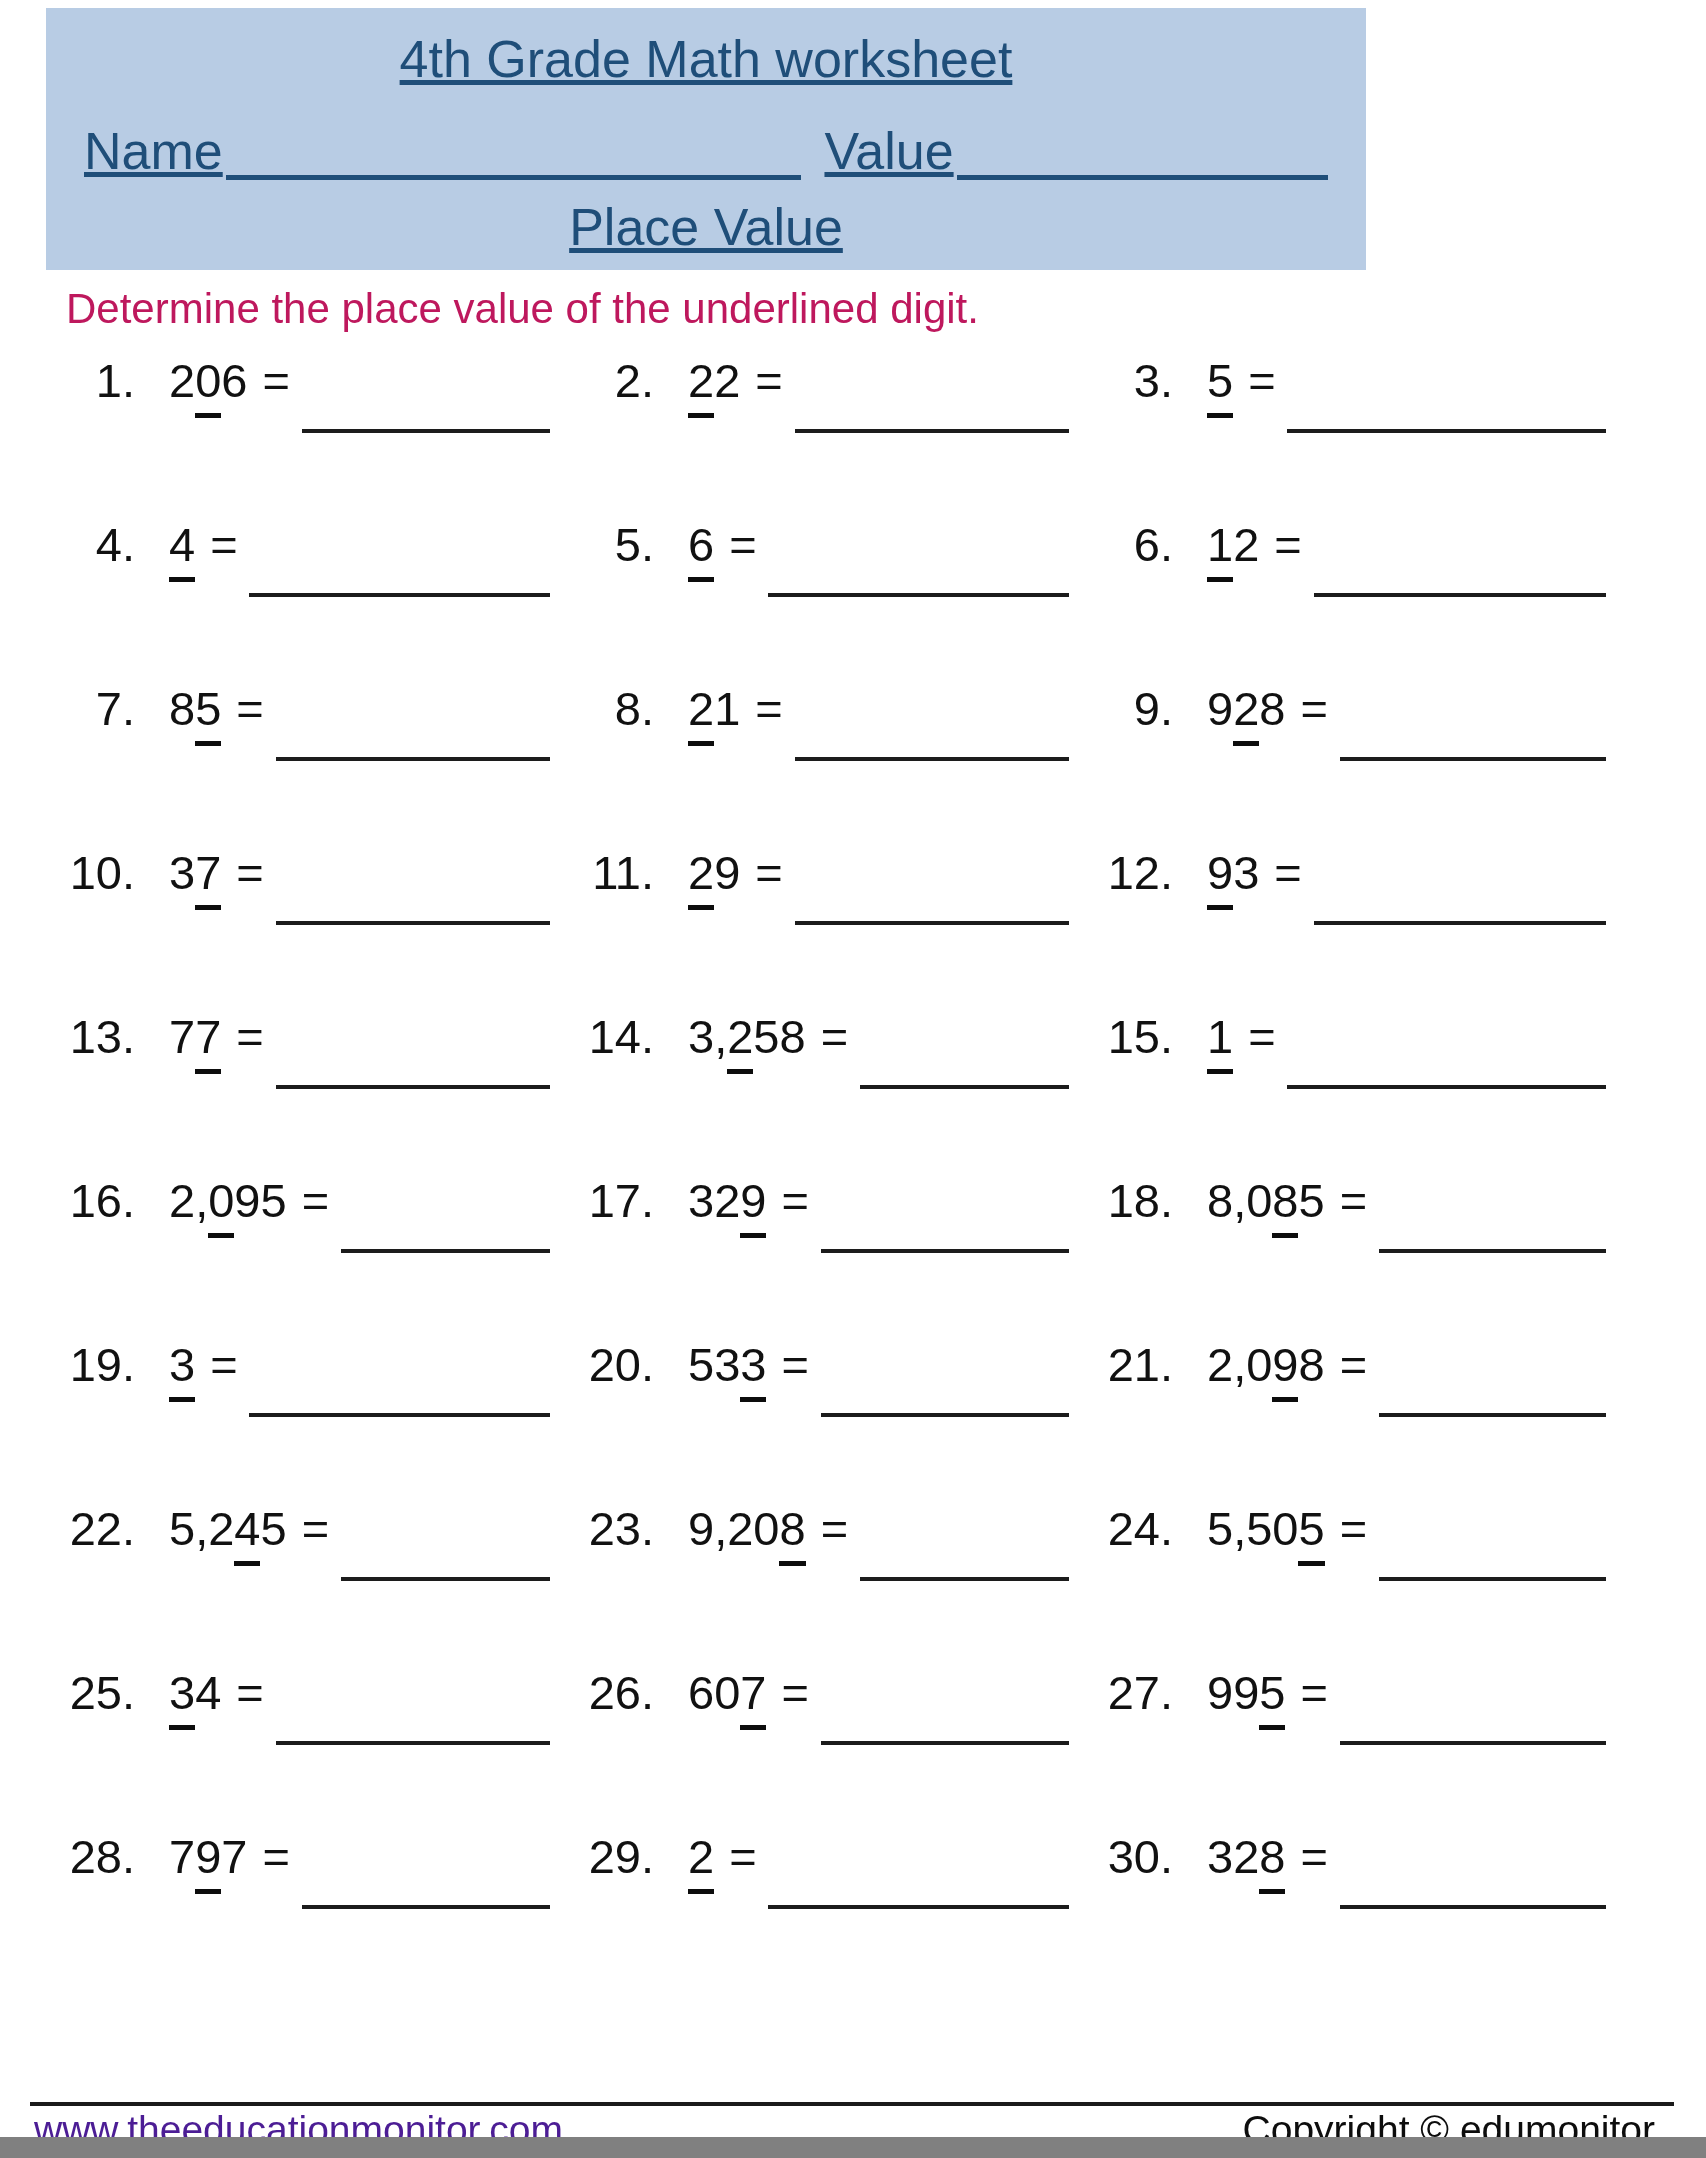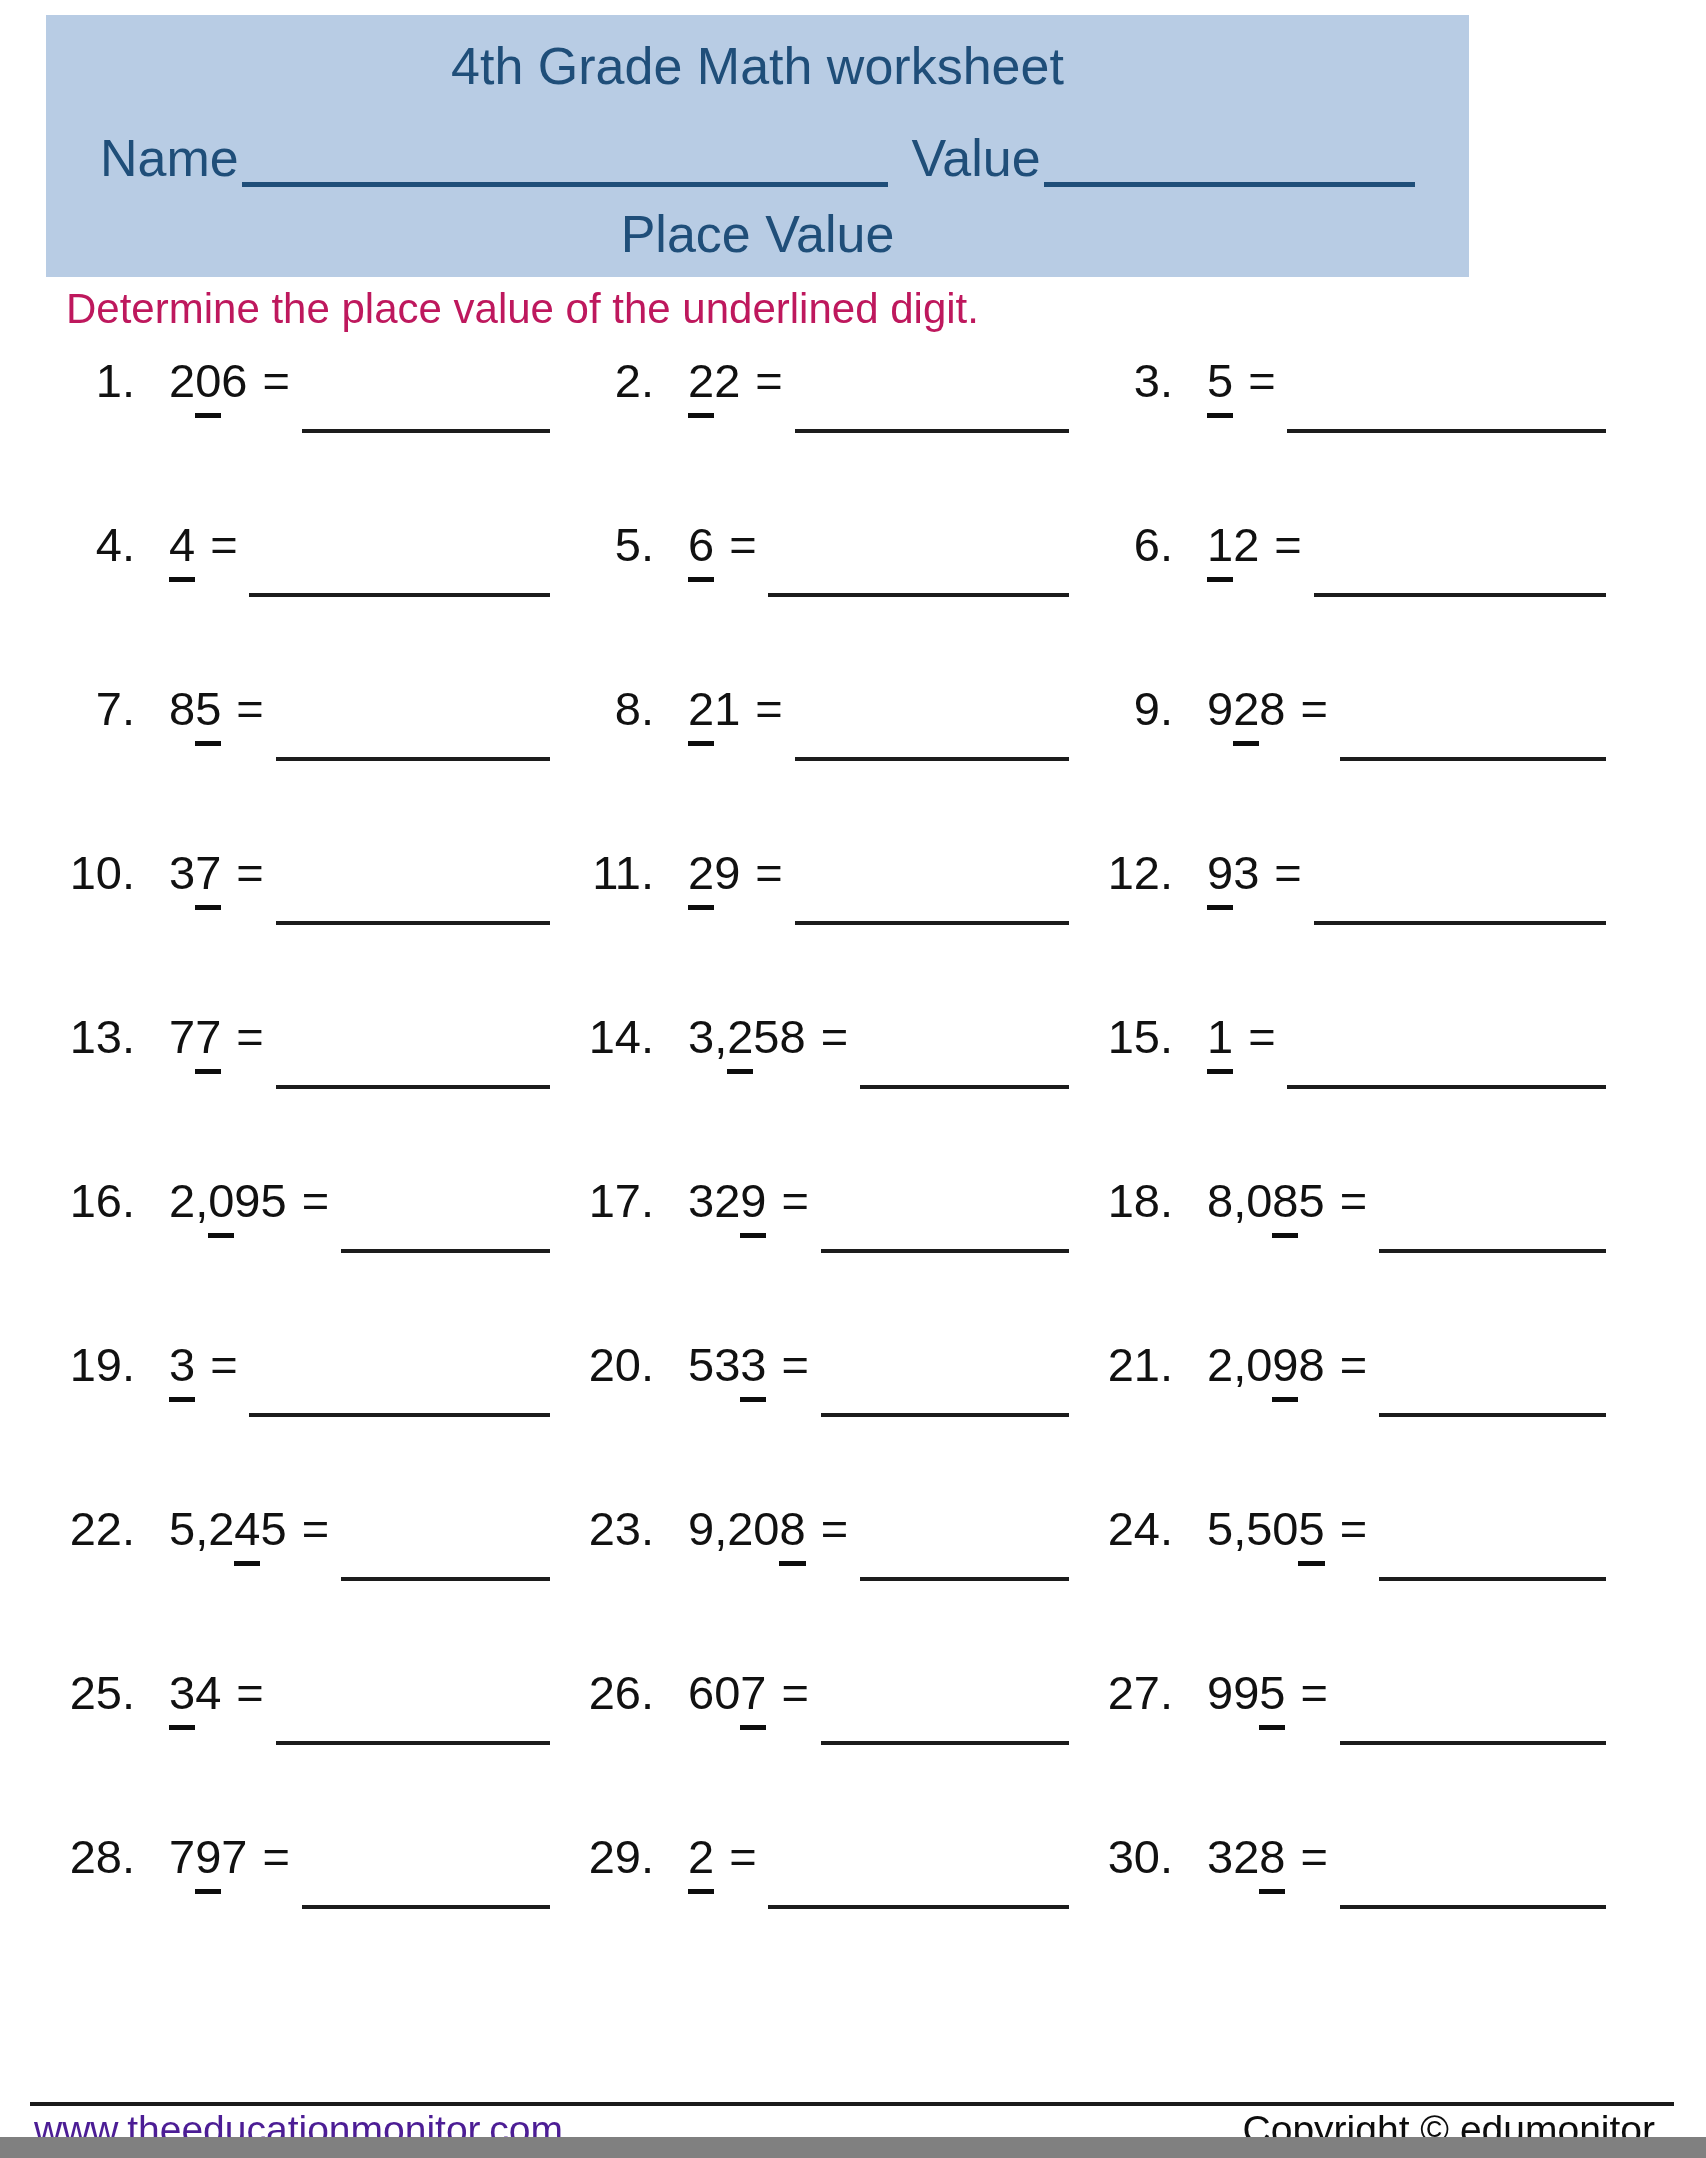--- a/index.html
+++ b/index.html
@@ -10,28 +10,28 @@
   }
   *{box-sizing:border-box;}
   html,body{margin:0;padding:0;}
   body{
     width:1706px;height:2159px;position:relative;background:#ffffff;
     font-family:"Liberation Sans", sans-serif;color:var(--body-text);
     overflow:hidden;
   }
   
   .band{
-    position:absolute;left:46px;top:15px;width:1423px;height:262px;
-    background:var(--header-bg);color:var(--header-text);
+    position:absolute;left:46px;top:8px;width:1320px;height:262px;
+    background:var(--header-bg);color:var(--header-text);text-decoration:underline;
   }
   .band-title{
     margin-top:22px;text-align:center;font-size:52px;line-height:1.15;
   }
   .name-date{
-    display:flex;align-items:flex-end;margin-top:29px;padding:0 54px;
+    display:flex;align-items:flex-end;margin-top:29px;padding:0 38px;
     font-size:52px;line-height:1.1;
   }
   .nd-label{flex:none;}
   .name-line{
     flex:1;height:61px;margin:0 23.6px 0 3.4px;
     border-bottom:5px solid var(--header-text);
   }
   .date-line{
     flex:none;width:371px;height:61px;margin-left:3.4px;
     border-bottom:5px solid var(--header-text);

